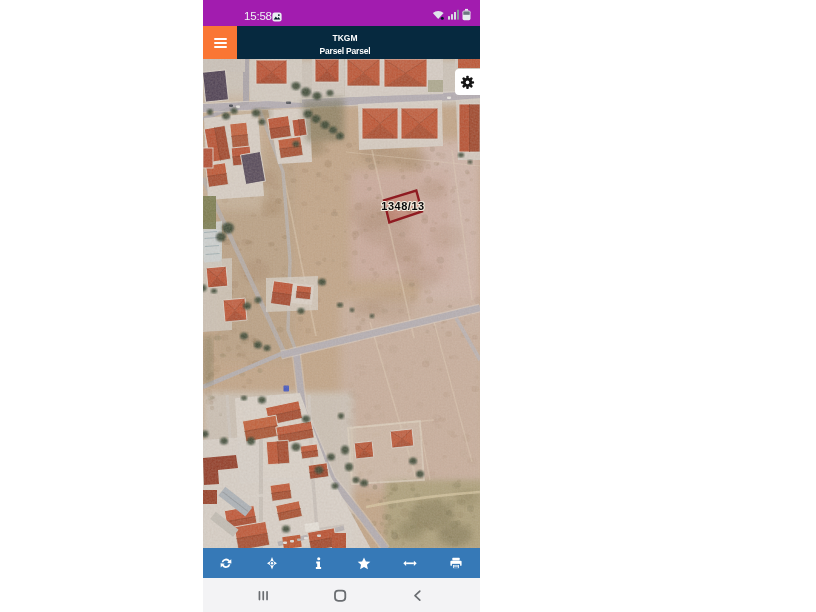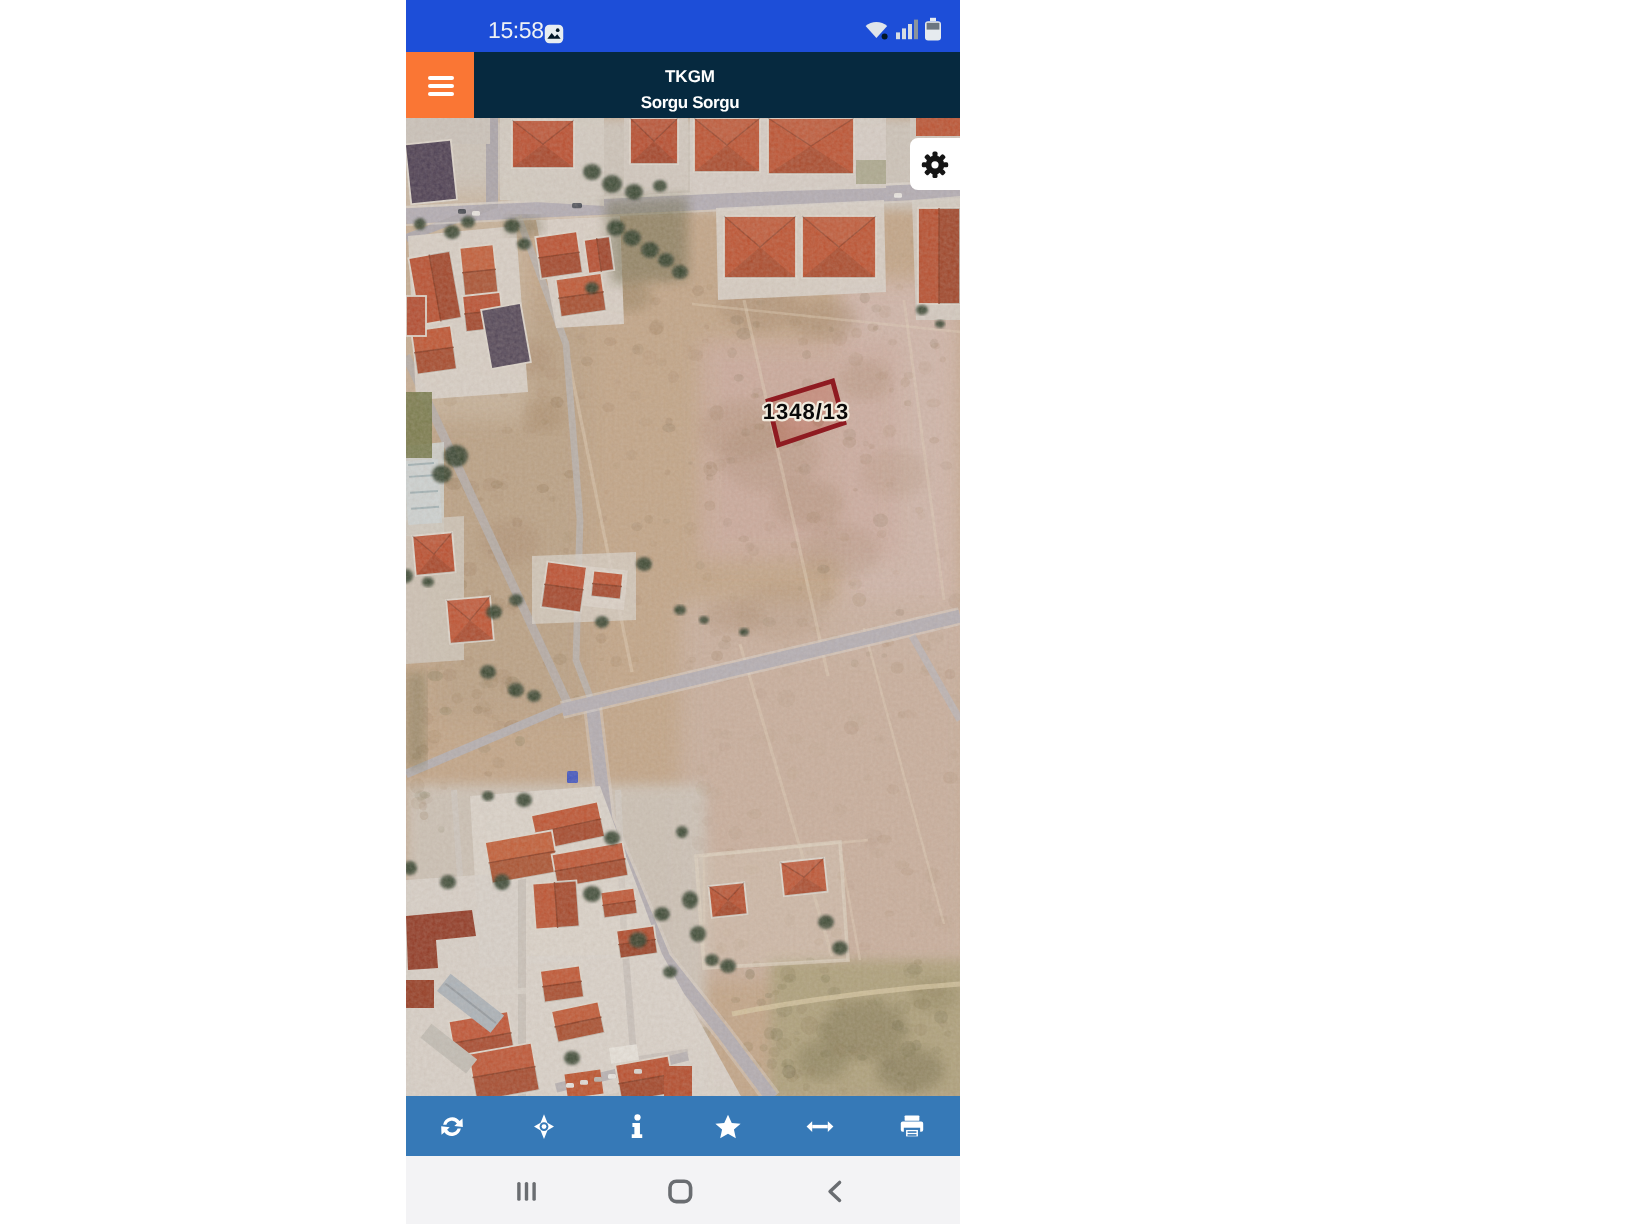--- a/index.html
+++ b/index.html
@@ -1,19 +1,19 @@
 <!DOCTYPE html>
 <html><head>
 <meta charset="utf-8">
 <style>
   html,body{margin:0;padding:0}
   *{-webkit-font-smoothing:antialiased}
   body{width:816px;height:612px;background:#ffffff;font-family:"Liberation Sans",sans-serif;position:relative;overflow:hidden}
   .phone{position:absolute;left:203px;top:0;width:277px;height:612px;background:#fff}
-  .status{position:absolute;left:0;top:0;width:277px;height:26px;background:#1d4ed8}
+  .status{position:absolute;left:0;top:0;width:277px;height:26px;background:#a21caf}
   .time{position:absolute;left:41px;top:10px;color:#eef1f4;font-size:11.5px;letter-spacing:-.2px}
   .header{position:absolute;left:0;top:26px;width:277px;height:33px;background:#06293f}
   .menu{position:absolute;left:0;top:0;width:34px;height:33px;background:#fa7634}
   .menu .bar{position:absolute;left:10.5px;width:13px;height:2.2px;background:#fff;border-radius:1px}
   .htxt{position:absolute;left:34px;top:0;width:216px;height:33px;text-align:center;color:#fff}
   .htxt .t1{font-size:8.5px;font-weight:bold;margin-top:7px;letter-spacing:0}
   .htxt .t2{font-size:8.5px;font-weight:bold;margin-top:2.5px;letter-spacing:-.2px}
   .map{position:absolute;left:0;top:59px;width:277px;height:359px}
   .toolbar{position:absolute;left:0;top:548px;width:277px;height:30px;background:#3679b7}
   .navbar{position:absolute;left:0;top:578px;width:277px;height:34px;background:#f3f3f5}
@@ -45,21 +45,21 @@
 </svg>
   </div>
   <div class="header">
     <div class="menu">
       <div class="bar" style="top:12px"></div>
       <div class="bar" style="top:16px"></div>
       <div class="bar" style="top:20px"></div>
     </div>
     <div class="htxt">
         <div class="t1">TKGM</div>
-        <div class="t2">Sorgu Sorgu</div>
+        <div class="t2">Parsel Parsel</div>
       </div>
   </div>
   <div class="map">
   <svg width="277" height="489" viewBox="203 59 277 489">
 <defs>
 <filter id="b3">
             <feGaussianBlur stdDeviation="3"></feGaussianBlur>
           </filter>
 <filter id="b5">
             <feGaussianBlur stdDeviation="5"></feGaussianBlur>

